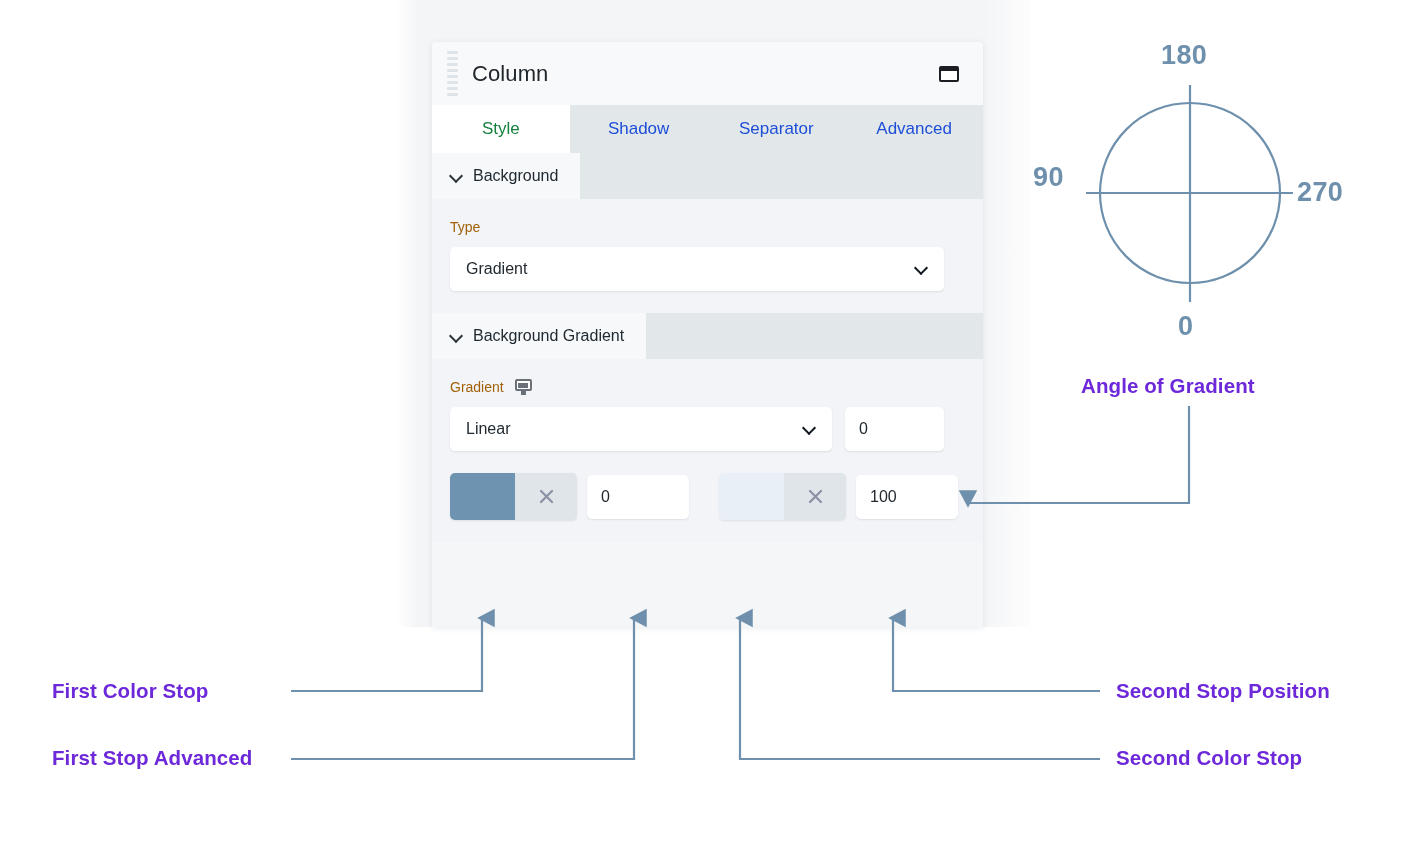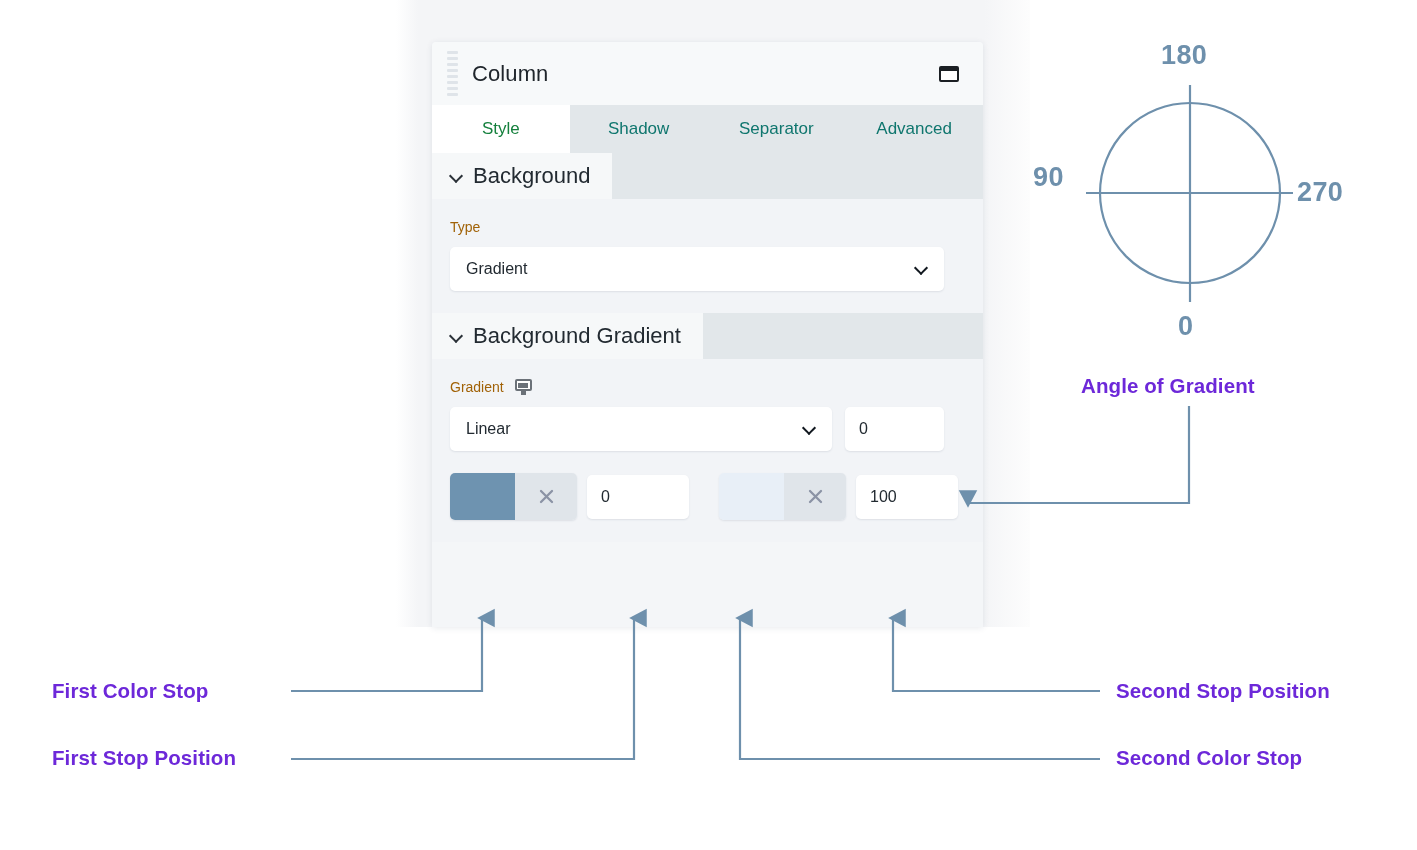--- a/index.html
+++ b/index.html
@@ -102,21 +102,21 @@
     display: flex;
     height: 48px;
     background: #e2e7ea;
   }
   .tab {
     flex: 1 1 0;
     display: flex;
     align-items: center;
     justify-content: center;
     font-size: 17px;
-    color: #0f766e;
+    color: #1d4ed8;
     background: transparent;
     cursor: pointer;
     user-select: none;
   }
   .tab.active {
     background: #ffffff;
     color: #15803d;
   }
 
   
@@ -146,21 +146,21 @@
     position: absolute;
     left: 1px;
     top: 1px;
     width: 8px;
     height: 8px;
     border-right: 2px solid #2a3138;
     border-bottom: 2px solid #2a3138;
     transform: rotate(45deg);
   }
   .section-head .title {
-    font-size: 22px;
+    font-size: 16px;
     color: #222a31;
   }
 
   
   .section-body {
     background: #f2f4f7;
     padding: 20px 18px 22px 18px;
   }
   .field-label {
     font-size: 14px;
@@ -454,21 +454,21 @@
       <line x1="53" y1="163" x2="260" y2="163" stroke="#6e90ac" stroke-width="2.2"></line>
     </svg>
     <div class="dial-num dial-180">180</div>
     <div class="dial-num dial-0">0</div>
     <div class="dial-num dial-90">90</div>
     <div class="dial-num dial-270">270</div>
   </div>
 
   <div class="anno anno-angle">Angle of Gradient</div>
   <div class="anno anno-fcs">First Color Stop</div>
-  <div class="anno anno-fsp">First Stop Position</div>
+  <div class="anno anno-fsp">First Stop Advanced</div>
   <div class="anno anno-ssp">Second Stop Position</div>
   <div class="anno anno-scs">Second Color Stop</div>
 
   <svg class="overlay" viewBox="0 0 1417 850">
     <defs>
       <marker id="arrUp" markerWidth="10" markerHeight="10" refX="5" refY="2.2" orient="auto" markerUnits="strokeWidth">
         <path d="M5 0 L9.2 8 L0.8 8 Z" fill="#6e90ac"></path>
       </marker>
       <marker id="arrLeft" markerWidth="10" markerHeight="10" refX="5" refY="2.2" orient="auto" markerUnits="strokeWidth">
         <path d="M5 0 L9.2 8 L0.8 8 Z" fill="#6e90ac"></path>

